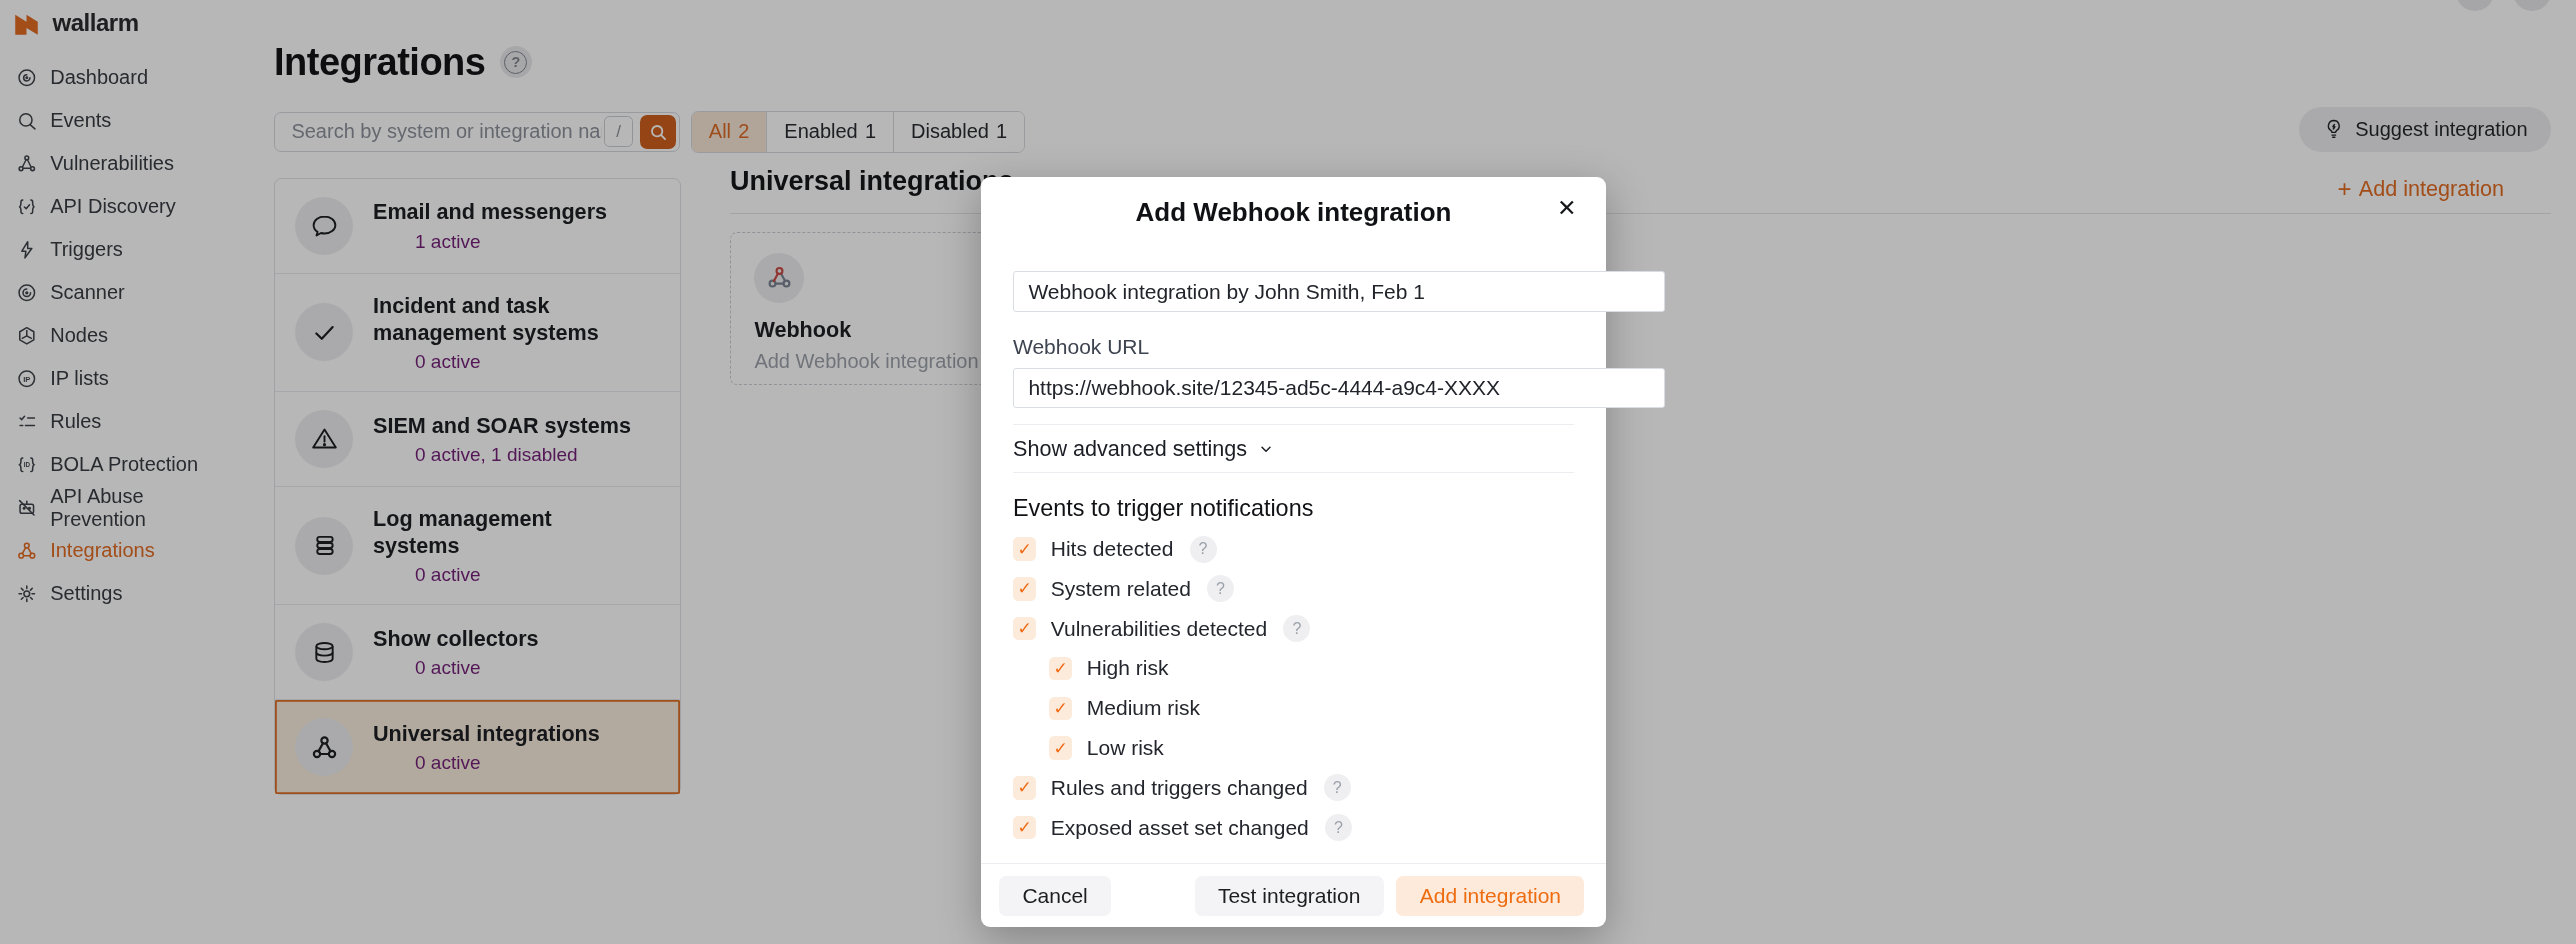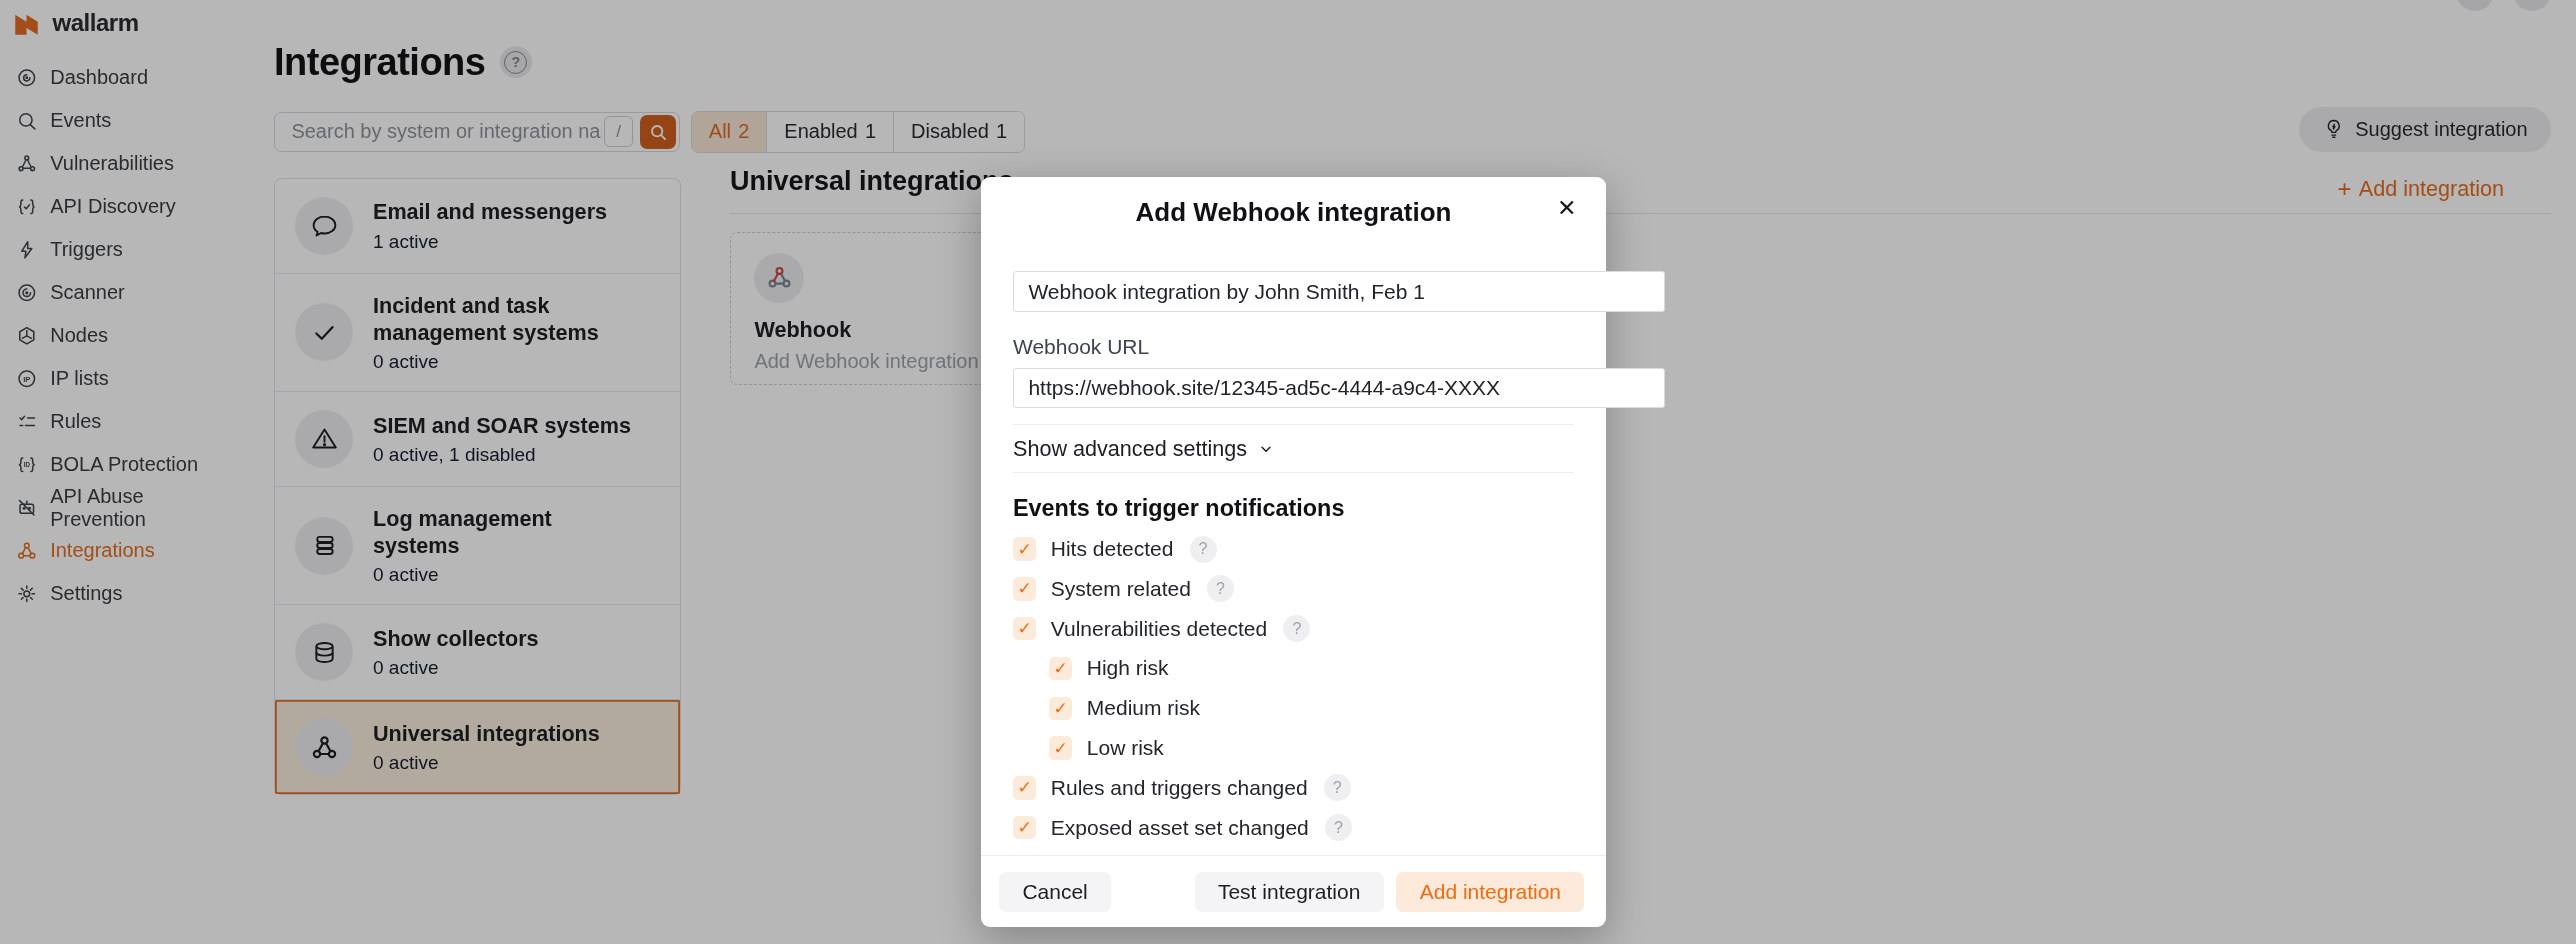--- a/index.html
+++ b/index.html
@@ -45,21 +45,21 @@
                display:flex;align-items:center;gap:10.8px;padding:0 23.4px;font-size:20px;color:#1d2026;cursor:pointer;font-family:inherit;text-align:right;}
   .add-link{position:absolute;right:72px;top:153px;display:flex;align-items:center;gap:7.2px;color:#e2671c;font-size:21.6px;cursor:pointer;}
   .add-plus{font-size:24px;line-height:1;}
 
   
   .cat-list{position:absolute;left:40px;top:155px;width:407px;border:0.9px solid #dfe1e6;border-radius:7.2px;background:#fff;box-sizing:border-box;}
   .cat-row{display:flex;align-items:center;gap:20px;padding:18px 0 18px 20px;border-top:0.9px solid #e6e8ec;cursor:pointer;min-height:58px;box-sizing:content-box;}
   .cat-row:first-child{border-top:none;}
   .cat-icon{width:58px;height:58px;border-radius:50%;background:#ededef;display:flex;align-items:center;justify-content:center;flex:none;color:#17191d;}
   .cat-title{font-size:21.6px;font-weight:700;color:#17191d;line-height:27px;max-width:270px;}
-  .cat-sub{font-size:19px;color:#0f172a;margin-top:5.4px;}
+  .cat-sub{font-size:19px;color:#701a75;margin-top:5.4px;margin-left:42px;}
   .cat-row.selected{background:#f8ecdb;box-shadow:inset 0 0 0 1.8px #dd6a1f;border-radius:1.8px;}
 
   
   .panel{position:absolute;left:496px;top:142px;right:25px;}
   .panel-heading{font-size:27px;font-weight:700;color:#0f1013;line-height:32px;}
   .panel-rule{border:none;border-top:0.9px solid #e2e4e8;margin:16px 0 0 0;}
   .int-card{margin-top:18px;width:297px;height:153px;border:1.8px dashed #c7ccd1;border-radius:7.2px;box-sizing:border-box;padding:20px 0 0 23.4px;cursor:pointer;background:#fff;}
   .int-card-icon{width:50px;height:50px;border-radius:50%;background:#ececef;display:flex;align-items:center;justify-content:center;}
   .int-card-title{font-size:21.6px;font-weight:700;color:#17191d;margin-top:14.4px;}
   .int-card-sub{font-size:20px;color:#9aa0a8;margin-top:7.2px;}
@@ -71,30 +71,30 @@
   .modal-title{margin-top:20px;text-align:center;font-size:26px;font-weight:700;color:#101114;}
   .modal-close{position:absolute;top:16px;right:23.4px;font-size:23.4px;color:#14161a;cursor:pointer;background:none;border:none;font-family:inherit;}
   .m-input{display:block;box-sizing:border-box;width:652px;margin:0 32px;height:41px;border:0.9px solid #d9dde2;border-radius:3px;
            padding:0 14.4px;font-size:21px;color:#21242a;font-family:inherit;outline:none;background:#fff;}
   .name-input{margin-top:43px;}
   .m-label{margin:23.4px 32px 0;font-size:21px;color:#3d4450;}
   .url-input{margin-top:9px;height:40px;}
   .m-divider{border:none;border-top:0.9px solid #ebedf0;margin:16px 32px 0;}
   .advanced-row{margin:0 32px;height:47px;display:flex;align-items:center;gap:10.8px;font-size:21.6px;color:#1b1e24;cursor:pointer;}
   .advanced-row + .m-divider{margin-top:0;}
-  .events-heading{margin:21.6px 32px 0;font-size:23.4px;font-weight:700;color:#101114;}
+  .events-heading{margin:21.6px 32px 0;font-size:23.4px;font-weight:400;color:#101114;}
   .event-list{margin:12.6px 32px 0;}
   .event-row{display:flex;align-items:center;gap:14.4px;height:29px;margin-bottom:10.8px;}
   .event-row.indent{margin-left:36px;}
   .cb{width:23.4px;height:23.4px;border-radius:5.4px;background:#fceada;display:flex;align-items:center;justify-content:center;
       color:#ef6a15;font-size:17px;font-weight:700;cursor:pointer;flex:none;}
   .event-label{font-size:21px;color:#23262c;}
   .help-badge{width:27px;height:27px;border-radius:50%;background:#efeff1;color:#9ba1ab;font-size:16px;
               display:flex;align-items:center;justify-content:center;margin-left:1.8px;}
-  .modal-footer{position:absolute;left:0;right:0;bottom:0;height:72px;border-top:0.9px solid #ebedf0;
+  .modal-footer{position:absolute;left:0;right:0;bottom:0;height:64px;border-top:0.9px solid #ebedf0;
                 display:flex;align-items:center;padding:0 21.6px 0 18px;box-sizing:border-box;gap:12.6px;}
   .btn{height:40px;border:none;border-radius:7.2px;font-size:21px;padding:0 23.4px;cursor:pointer;font-family:inherit;}
   .btn-gray{background:#f4f4f6;color:#1c1e22;}
   .btn-accent{background:#fdeadb;color:#ee6c10;}
   .footer-spacer{flex:1;}
 
   svg{display:block;}
 </style>
 </head>
 <body>

